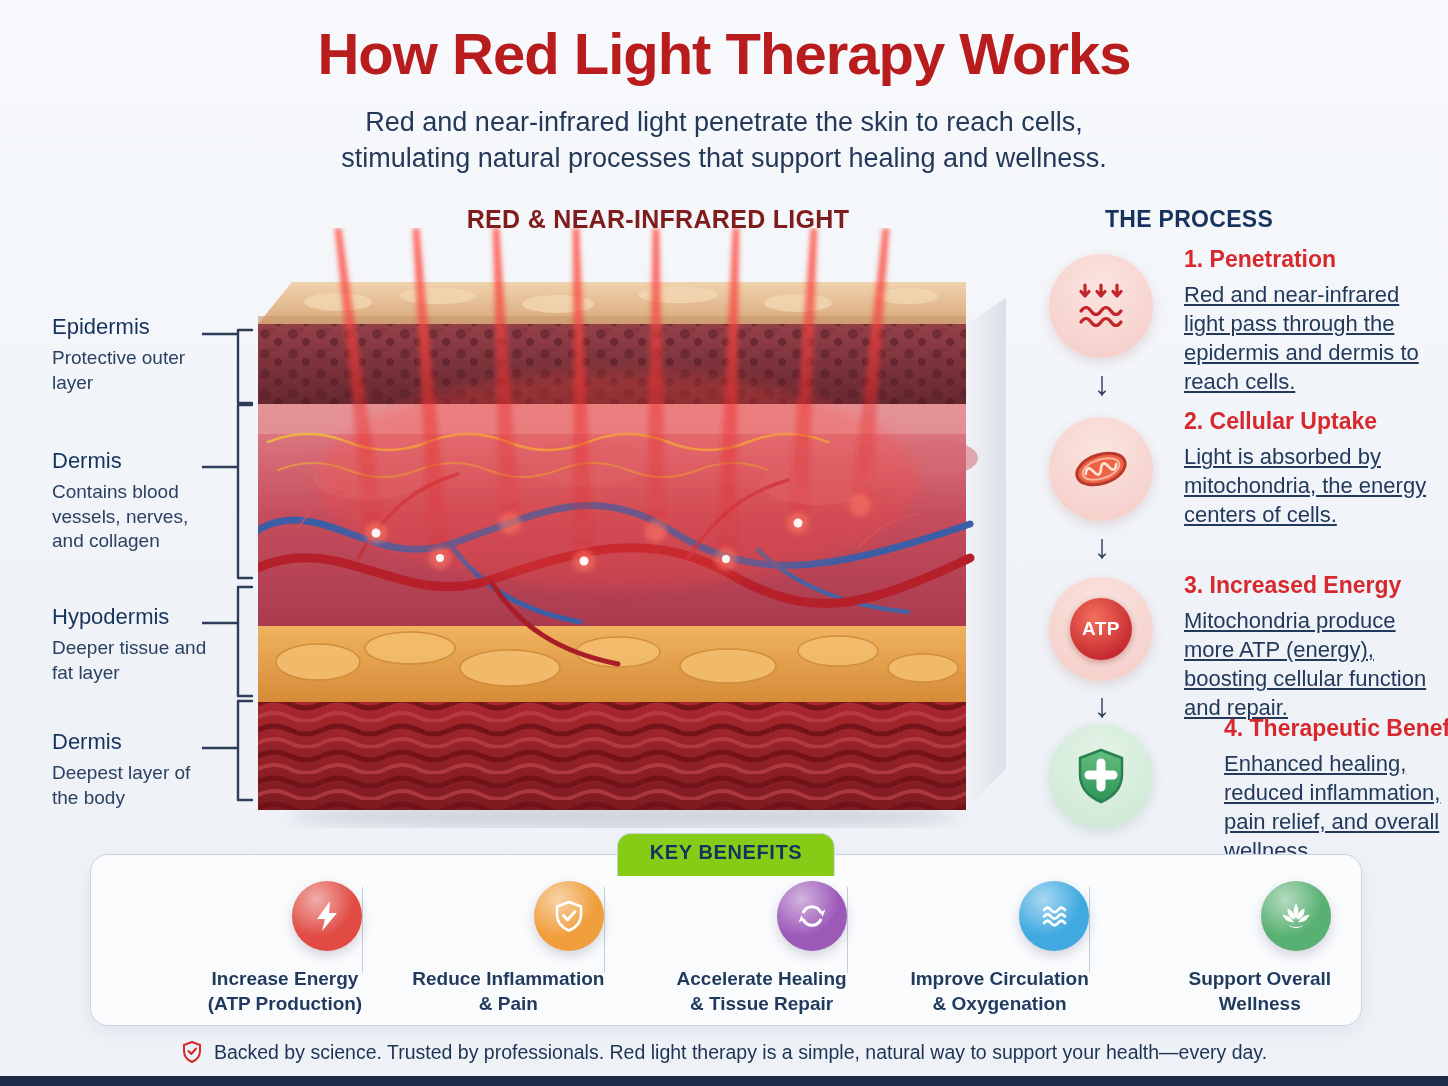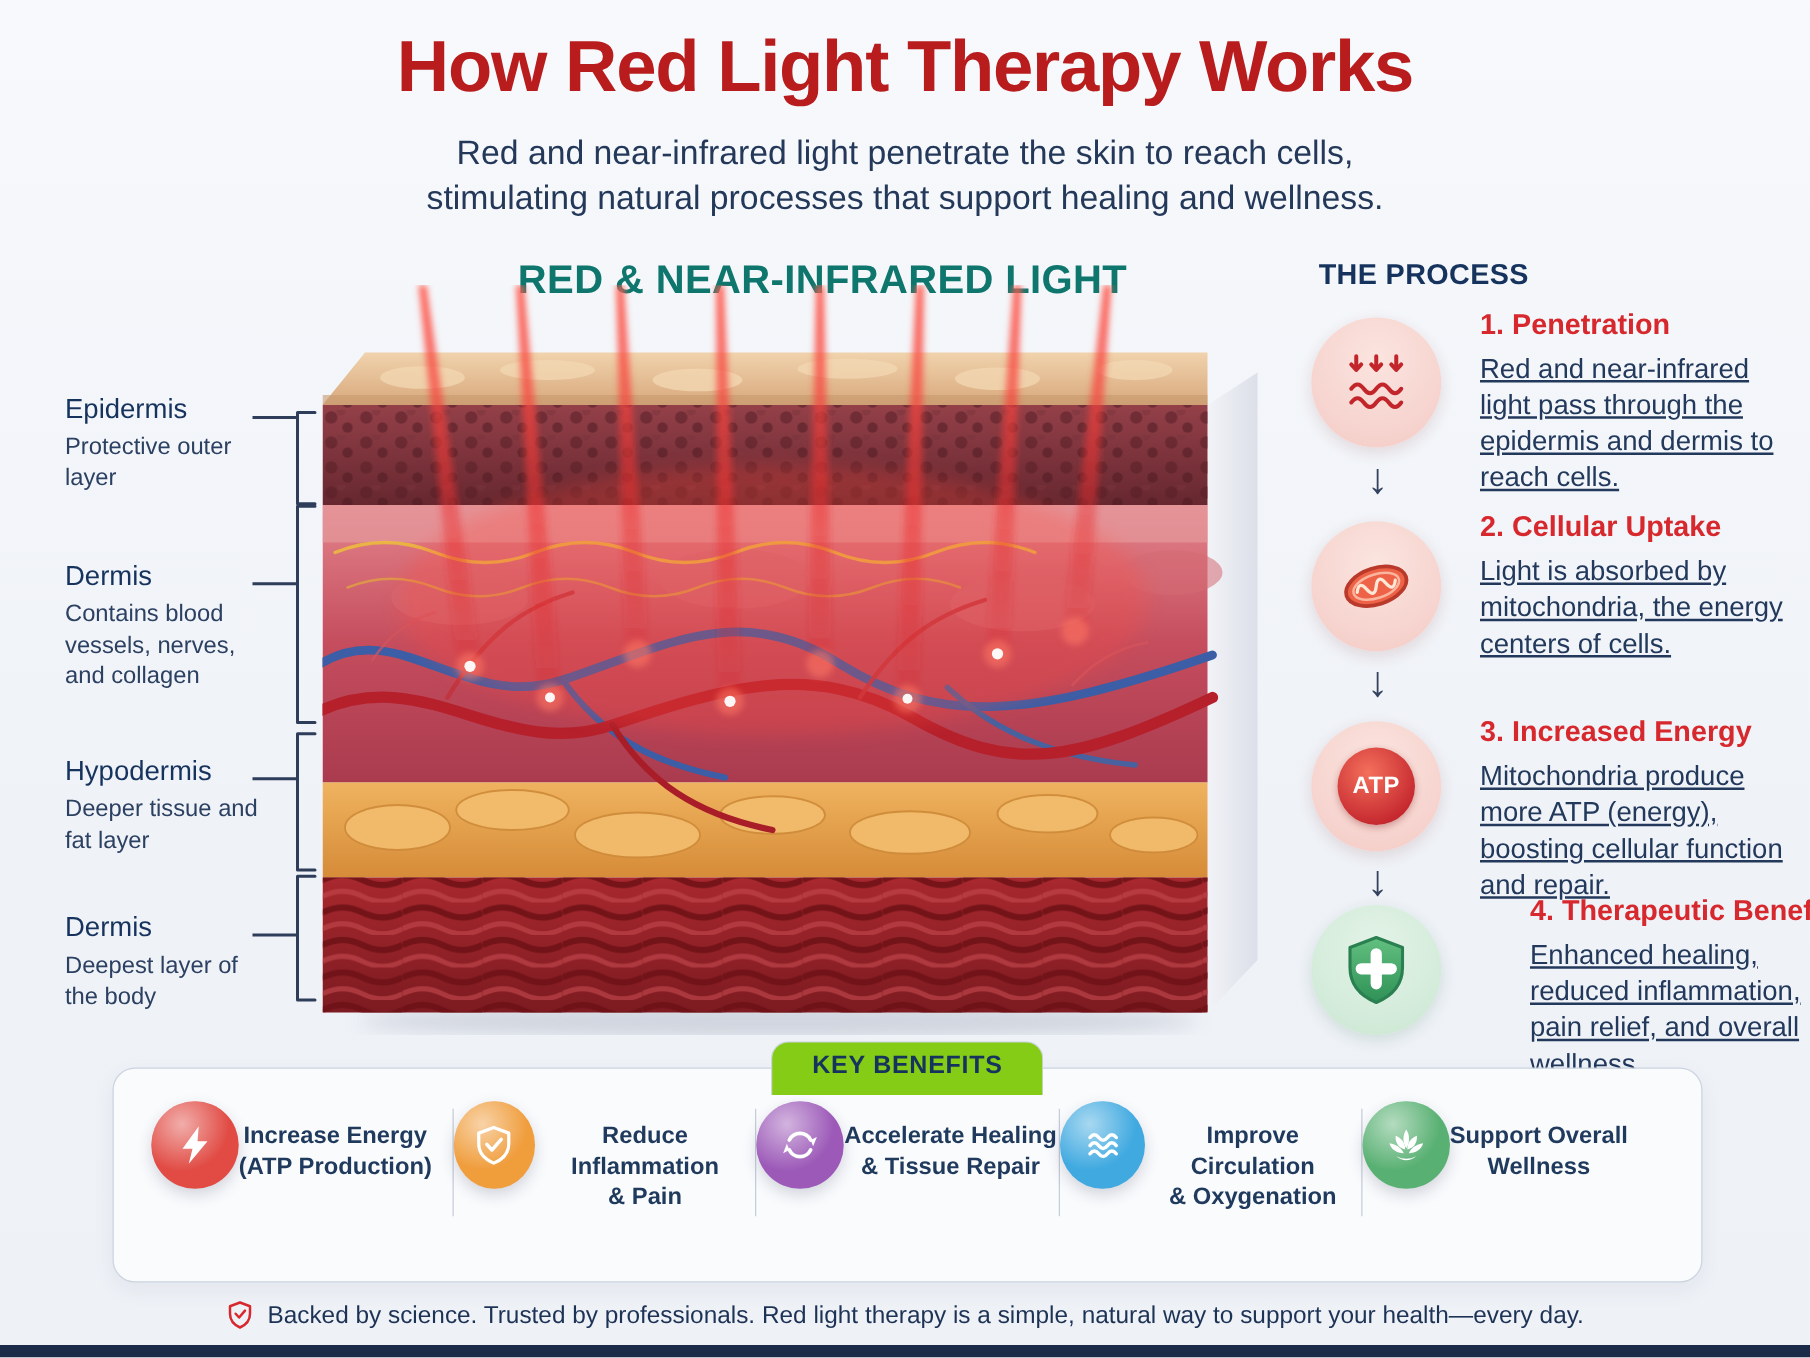--- a/index.html
+++ b/index.html
@@ -12,22 +12,22 @@
   .abs { position:absolute; }
 
   
   .title { top:20px; left:0; width:100%; text-align:center;
     font-size:58px; font-weight:bold; color:#b91c1c; letter-spacing:-1px; }
   .subtitle { top:104px; left:0; width:100%; text-align:center;
     font-size:27px; color:#24395a; line-height:1.35; white-space:pre-line; }
 
   
   .light-label { top:205px; left:408px; width:500px; text-align:center;
-    font-size:32px; font-weight:bold; color:#0f766e; letter-spacing:.3px; }
-  .process-heading { top:206px; left:999px; width:280px; text-align:center;
+    font-size:25px; font-weight:bold; color:#7f1d1d; letter-spacing:.3px; }
+  .process-heading { top:206px; left:1049px; width:280px; text-align:center;
     font-size:23px; font-weight:bold; color:#16335e; letter-spacing:.3px; }
 
   
   .layer { left:52px; width:158px; }
   .layer-name { font-size:22px; font-weight:normal; color:#16335e; }
   .layer-desc { margin-top:6px; font-size:19px; color:#2c4162; line-height:1.3; }
   .layer-epidermis { top:314px; }
   .layer-dermis { top:448px; }
   .layer-hypodermis { top:604px; }
   .layer-muscle { top:729px; }
@@ -59,21 +59,21 @@
 
   
   .benefits-box { left:90px; top:854px; width:1272px; height:172px;
     background:#fafbfd; border:1.5px solid #ccd4e0; border-radius:18px;
     box-shadow:0 6px 18px rgba(40,60,100,.06); }
   .benefits-tab { position:absolute; top:-22px; left:50%; transform:translateX(-50%);
     background:#84cc16; border:1.5px solid #ccd4e0; border-bottom:none;
     border-radius:14px 14px 0 0; padding:7px 32px 12px;
     font-size:20px; font-weight:bold; color:#16335e; letter-spacing:.6px; white-space:nowrap; }
   .benefits-row { display:flex; align-items:stretch; padding:26px 30px 0; height:100%; }
-  .benefit { flex:1; display:flex; flex-direction:row; align-items:flex-start; }
+  .benefit { flex:1; display:flex; flex-direction:column; align-items:flex-end; }
   .benefit-circle { width:70px; height:70px; border-radius:50%; position:relative;
     display:flex; align-items:center; justify-content:center;
     box-shadow:0 5px 12px rgba(30,40,70,.18); }
   .benefit-circle::after { content:""; position:absolute; inset:0; border-radius:50%;
     background:radial-gradient(circle at 35% 26%, rgba(255,255,255,.55), rgba(255,255,255,0) 55%); }
   .benefit-label { margin-top:16px; font-size:19px; font-weight:bold; color:#1f3a5d;
     text-align:center; line-height:1.3; white-space:pre-line; }
   .benefit-divider { width:1px; background:#c6cdd9; height:86px; margin-top:6px; }
 
   

